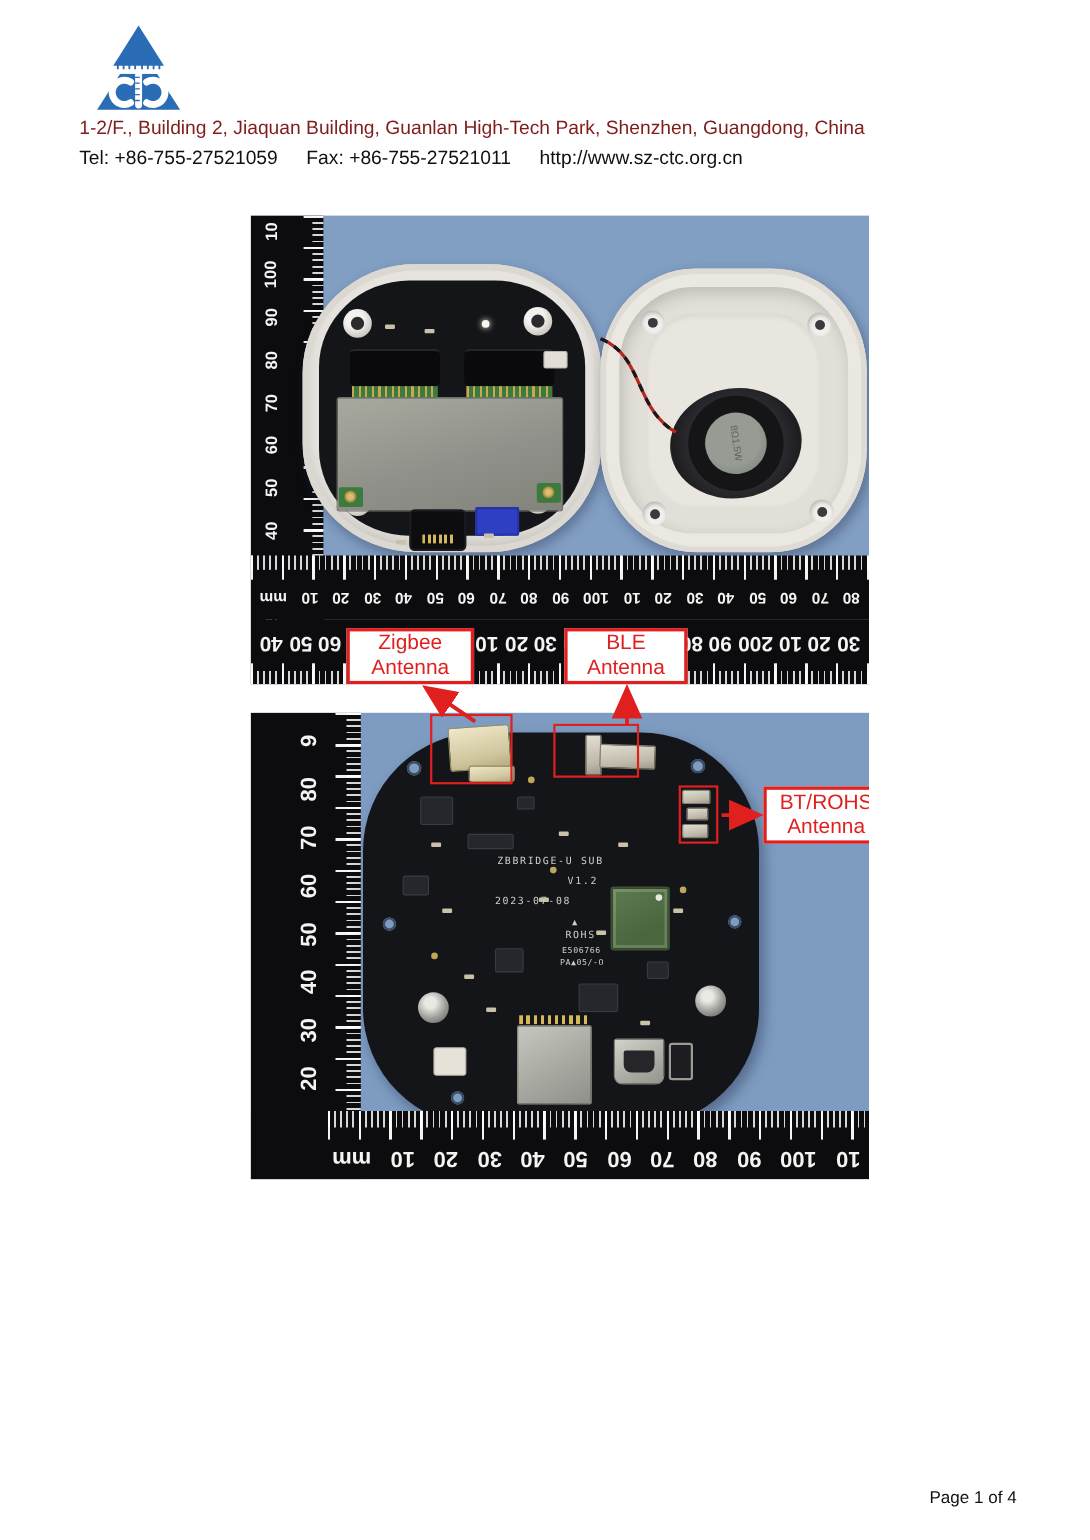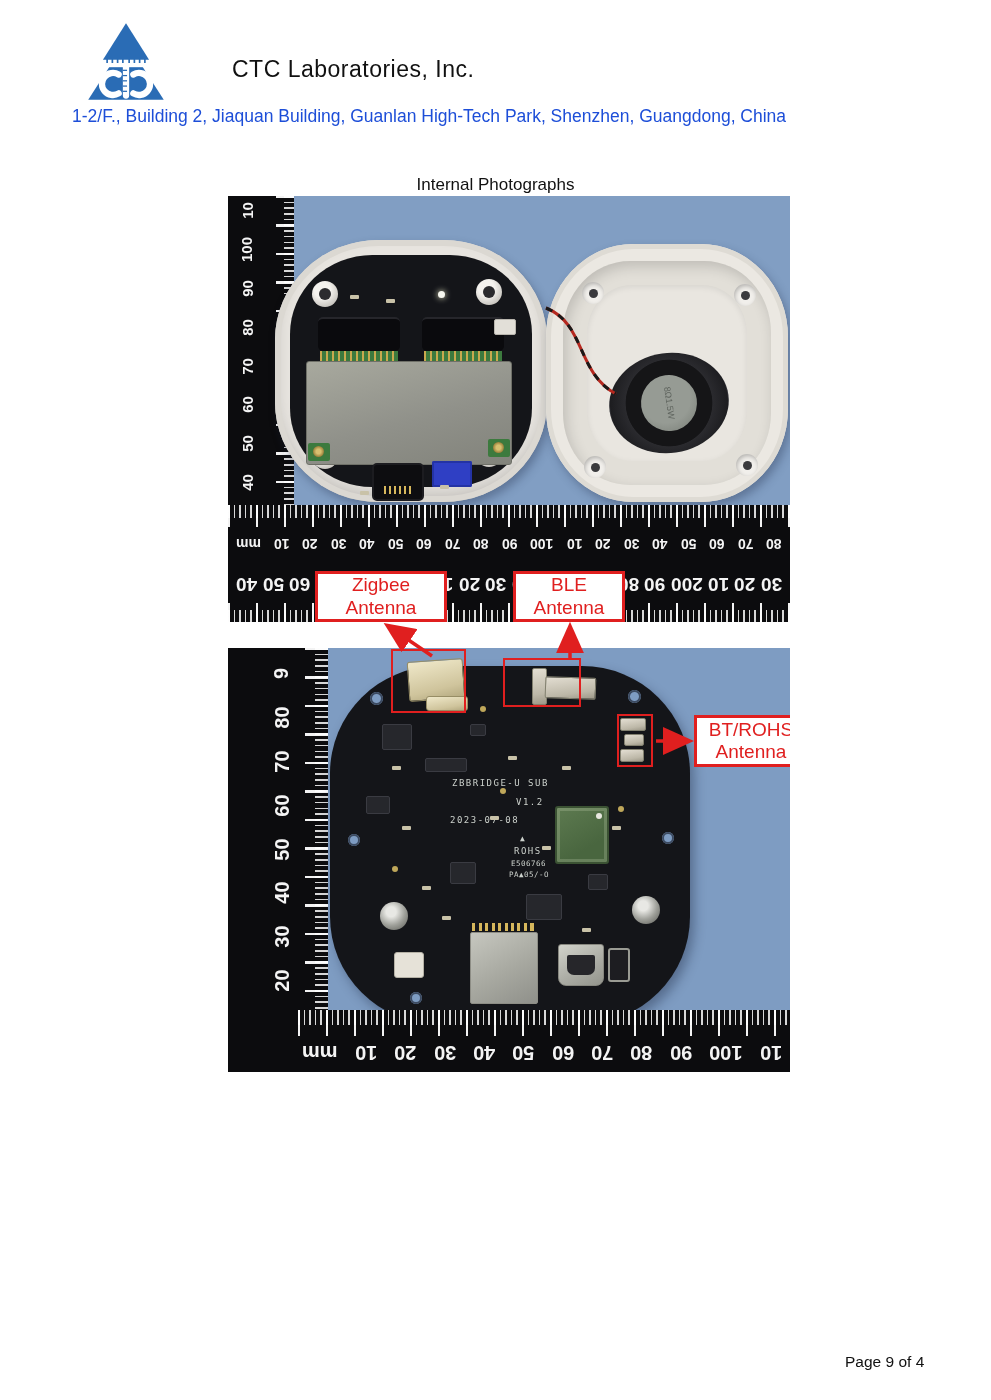--- a/index.html
+++ b/index.html
@@ -3,21 +3,21 @@
 <meta charset="utf-8">
 <style>
   :root{ --red:#e01f1f; --blue:#2a6cb5; --ink:#1a1a1a; --pbg1:#819ec3; --pbg2:#7e9cc2; --rk:#0c0c0e; }
   *{margin:0;padding:0;box-sizing:border-box;}
   body{background:#ffffff;font-family:"Liberation Sans",sans-serif;color:var(--ink);}
   #page{position:relative;width:991px;height:1400px;background:#fff;overflow:hidden;}
 
   
   .logo{position:absolute;left:84px;top:20px;width:84px;height:86px;}
   .company{position:absolute;left:232px;top:56px;font-size:23px;letter-spacing:.5px;color:#111;}
-  .addr{position:absolute;left:72px;top:106px;font-size:17.5px;color:#1d4ed8;}
+  .addr{position:absolute;left:72px;top:106px;font-size:17.5px;color:#7f1d1d;}
   .contact{position:absolute;left:72px;top:133px;font-size:17.5px;color:#111;}
   .contact span{margin-right:26px;}
   .sec-title{position:absolute;left:0;top:175px;width:100%;text-align:center;font-size:17px;color:#111;}
 
   
   .photo{position:absolute;left:228px;width:562px;overflow:hidden;}
   #photo1{top:196px;height:426px;background:var(--pbg1);}
   #photo2{top:648px;height:424px;background:var(--pbg2);}
 
   
@@ -131,23 +131,24 @@
       <rect x="37" y="42" width="6" height="33" rx="3" fill="#ffffff"></rect>
       <g stroke="#2a6cb5" stroke-width="1.2">
         <line x1="37" y1="48" x2="41" y2="48"></line>
           <line x1="37" y1="53" x2="41" y2="53"></line>
         <line x1="37" y1="58" x2="41" y2="58"></line>
           <line x1="37" y1="63" x2="41" y2="63"></line>
         <line x1="37" y1="68" x2="41" y2="68"></line>
       </g>
     </svg>
   </div>
-  <div class="company">CTC Laboratories, Inc.</div>
   <div class="addr">1-2/F., Building 2, Jiaquan Building, Guanlan High-Tech Park, Shenzhen, Guangdong, China</div>
-  <div class="sec-title">Internal Photographs</div>
+  <div class="contact">
+    <span>Tel: +86-755-27521059</span><span>Fax: +86-755-27521011</span><span>http://www.sz-ctc.org.cn</span>
+  </div>
 
   <div class="photo" id="photo1">
 
     <div class="vruler" style="left:0;width:66px;">
       <div class="vfine" style="right:0;width:10px;"></div>
       <div class="vcoarse" style="right:0;width:18px;"></div>
       <div class="vnums" style="left:2px;width:34px;top:6px;bottom:14px;">
           <span class="num">10</span>
           <span class="num">20</span>
           <span class="num">30</span>
@@ -273,21 +274,21 @@
           <span class="num">90</span>
           <span class="num big">200</span>
           <span class="num">10</span>
           <span class="num">20</span>
           <span class="num">30</span>
         </div>
       <div class="hfine" style="bottom:0;height:12px;"></div>
       <div class="hcoarse" style="bottom:0;height:19px;"></div>
     </div>
 
-    <div class="callout" style="left:87px;top:375px;width:132px;height:51px;justify-content:flex-end;">
+    <div class="callout" style="left:87px;top:375px;width:116px;height:51px;justify-content:flex-end;">
       <div>Zigbee</div>
       <div>Antenna</div>
     </div>
     <div class="callout" style="left:285px;top:375px;width:112px;height:51px;">
       <div>BLE</div>
       <div>Antenna</div>
     </div>
   </div>
 
   <div class="photo" id="photo2">
@@ -401,14 +402,14 @@
     <defs>
       <marker id="ah" markerWidth="9" markerHeight="8" refX="7.5" refY="4" orient="auto">
         <path d="M0,0 L9,4 L0,8 z" fill="#e01f1f"></path>
       </marker>
     </defs>
     <line x1="432" y1="656" x2="388" y2="626" stroke="#e01f1f" stroke-width="3.5" marker-end="url(#ah)"></line>
     <line x1="570" y1="659" x2="570" y2="627" stroke="#e01f1f" stroke-width="3.5" marker-end="url(#ah)"></line>
     <line x1="656" y1="741" x2="689" y2="741" stroke="#e01f1f" stroke-width="3.5" marker-end="url(#ah)"></line>
   </svg>
 
-  <div class="footer">Page 9 of 4</div>
+  <div class="footer">Page 1 of 4</div>
 </div>
 
 </body></html>

